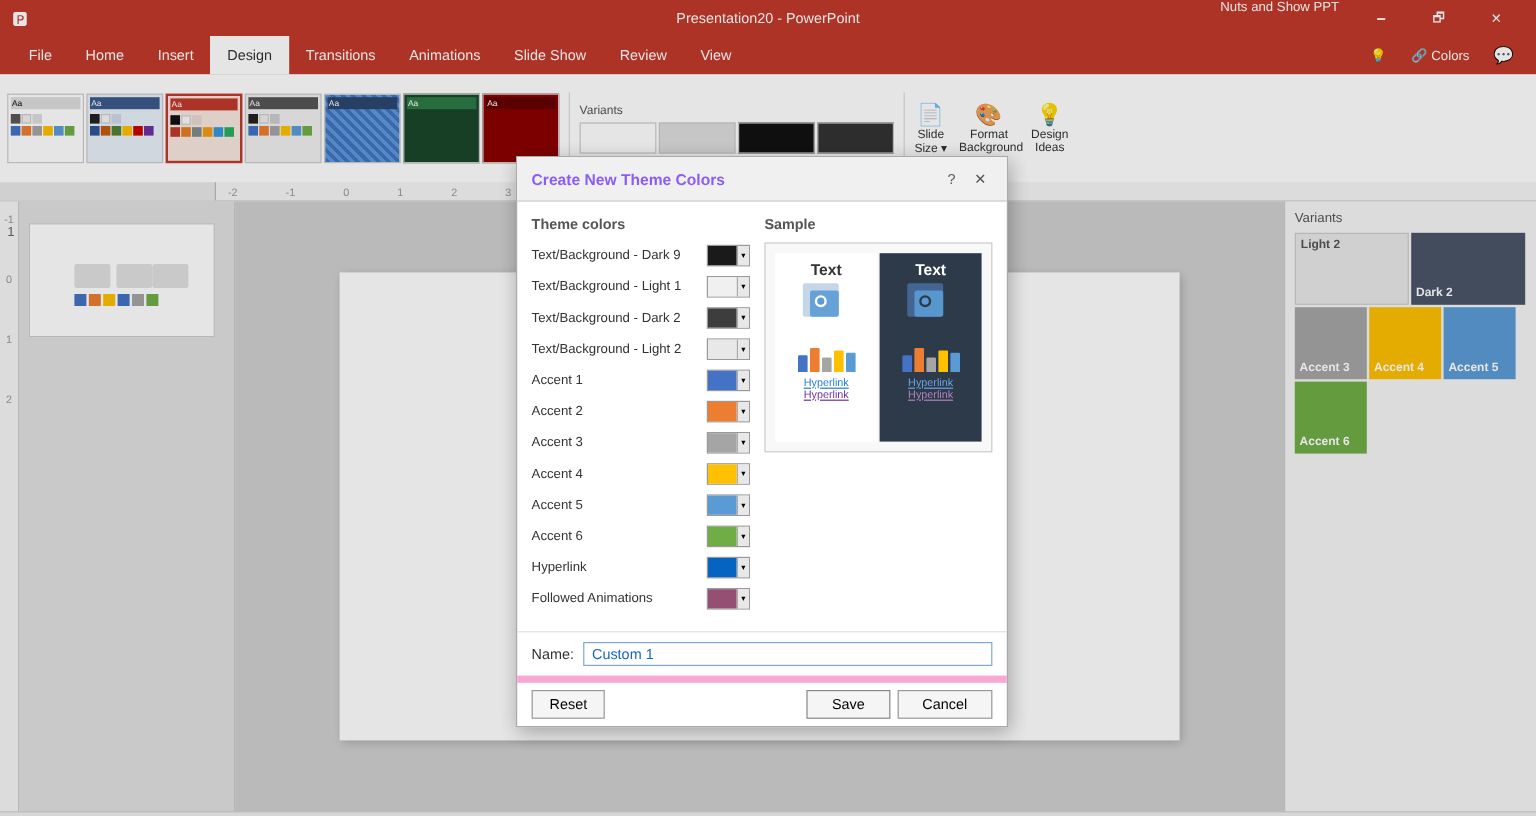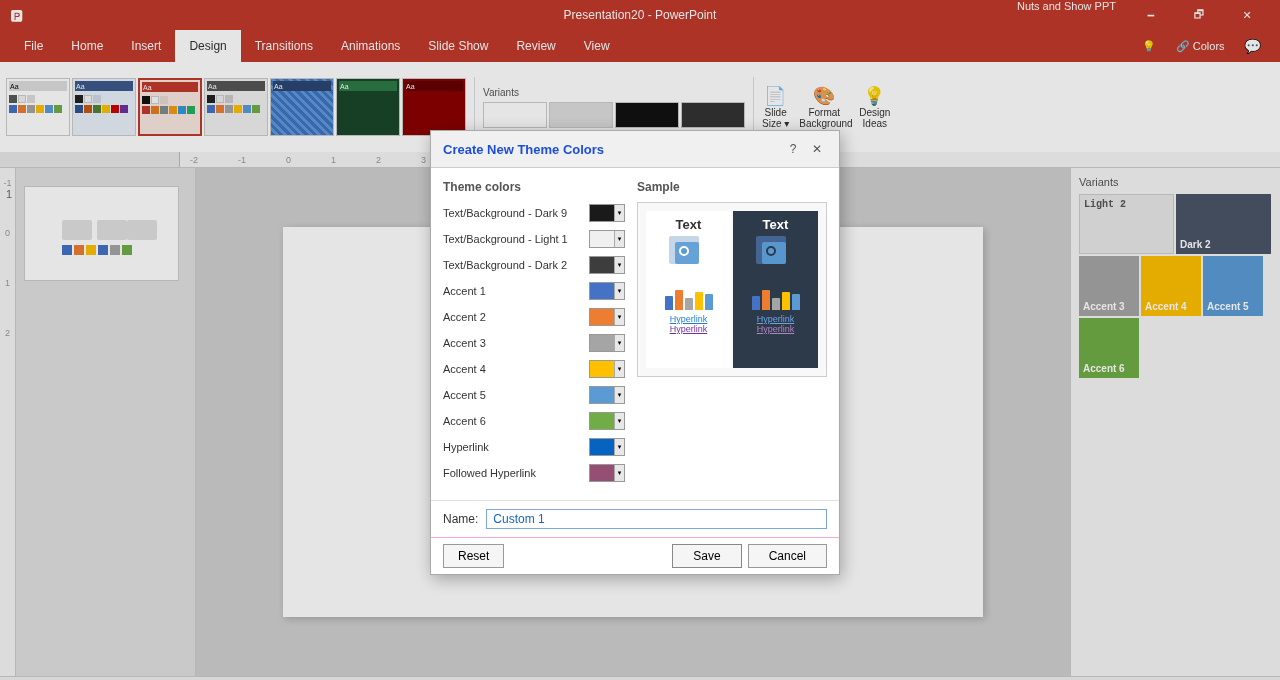--- a/index.html
+++ b/index.html
@@ -166,21 +166,21 @@
       background: #f0f0f0;
       border-bottom: 1px solid #ccc;
       padding: 8px 12px;
       display: flex;
       align-items: center;
       justify-content: space-between;
     }
     .modal-title {
       font-size: 13px;
       font-weight: 600;
-      color: #1d4ed8;
+      color: #8b5cf6;
     }
     .modal-controls {
       display: flex;
       gap: 4px;
     }
     .modal-ctrl-btn {
       width: 20px;
       height: 20px;
       display: flex;
       align-items: center;
@@ -328,21 +328,21 @@
       cursor: pointer;
       border: 1px solid #999;
       background: #f5f5f5;
       margin-left: 0;
     }
     .modal-footer {
       display: flex;
       align-items: center;
       justify-content: space-between;
       padding: 6px 12px;
-      border-top: 1px solid #f9a8d4;
+      border-top: 6px solid #f9a8d4;
     }
 
     
     .ruler-h {
       height: 16px;
       background: #f5f5f5;
       border-bottom: 1px solid #ccc;
       display: flex;
       align-items: center;
     }
@@ -568,21 +568,21 @@
   <div class="canvas-area">
     <div style="width:700px;height:390px;background:white;box-shadow:2px 2px 8px rgba(0,0,0,0.2);position:relative;">
     </div>
   </div>
 
   <div class="right-panel">
     <div style="font-size:11px;color:#555;margin-bottom:6px;">Variants</div>
 
     <div style="display:flex;gap:2px;margin-bottom:2px;">
       <div style="width:95px;height:60px;background:#e8e8e8;border:1px solid #ccc;">
-        <div style="padding:4px;font-size:10px;color:#555;font-weight:600;font-family:Liberation Mono, monospace;">Light 2</div>
+        <div style="padding:4px;font-size:10px;color:#555;font-weight:600;">Light 2</div>
       </div>
       <div style="width:95px;height:60px;background:#4a5568;display:flex;align-items:flex-end;padding:4px;">
         <span style="font-size:10px;color:white;font-weight:600;">Dark 2</span>
       </div>
     </div>
 
     <div style="display:flex;gap:2px;flex-wrap:wrap;">
       <div style="width:60px;height:60px;background:#a5a5a5;display:flex;align-items:flex-end;padding:4px;">
         <span style="font-size:10px;color:white;font-weight:600;">Accent 3</span>
       </div>
@@ -636,20 +636,27 @@
       </div>
     </div>
             <div class="color-row">
       <span class="color-row-label">Text/Background - Dark 2</span>
       <div class="color-swatch-btn">
         <div class="color-swatch-main" style="background:#3d3d3d;"></div>
         <div class="color-swatch-arrow">▾</div>
       </div>
     </div>
             <div class="color-row">
+      <span class="color-row-label">Text/Background - Light 2</span>
+      <div class="color-swatch-btn">
+        <div class="color-swatch-main" style="background:#e8e8e8;"></div>
+        <div class="color-swatch-arrow">▾</div>
+      </div>
+    </div>
+            <div class="color-row">
       <span class="color-row-label">Accent 1</span>
       <div class="color-swatch-btn">
         <div class="color-swatch-main" style="background:#4472c4;"></div>
         <div class="color-swatch-arrow">▾</div>
       </div>
     </div>
             <div class="color-row">
       <span class="color-row-label">Accent 2</span>
       <div class="color-swatch-btn">
         <div class="color-swatch-main" style="background:#ed7d31;"></div>
@@ -685,21 +692,21 @@
       </div>
     </div>
             <div class="color-row">
       <span class="color-row-label">Hyperlink</span>
       <div class="color-swatch-btn">
         <div class="color-swatch-main" style="background:#0563c1;"></div>
         <div class="color-swatch-arrow">▾</div>
       </div>
     </div>
             <div class="color-row">
-      <span class="color-row-label">Followed Hyperlink</span>
+      <span class="color-row-label">Followed Animations</span>
       <div class="color-swatch-btn">
         <div class="color-swatch-main" style="background:#954f72;"></div>
         <div class="color-swatch-arrow">▾</div>
       </div>
     </div>
           </div>
       </div>
 
       <div class="sample-panel">
         <div class="panel-label">Sample</div>

